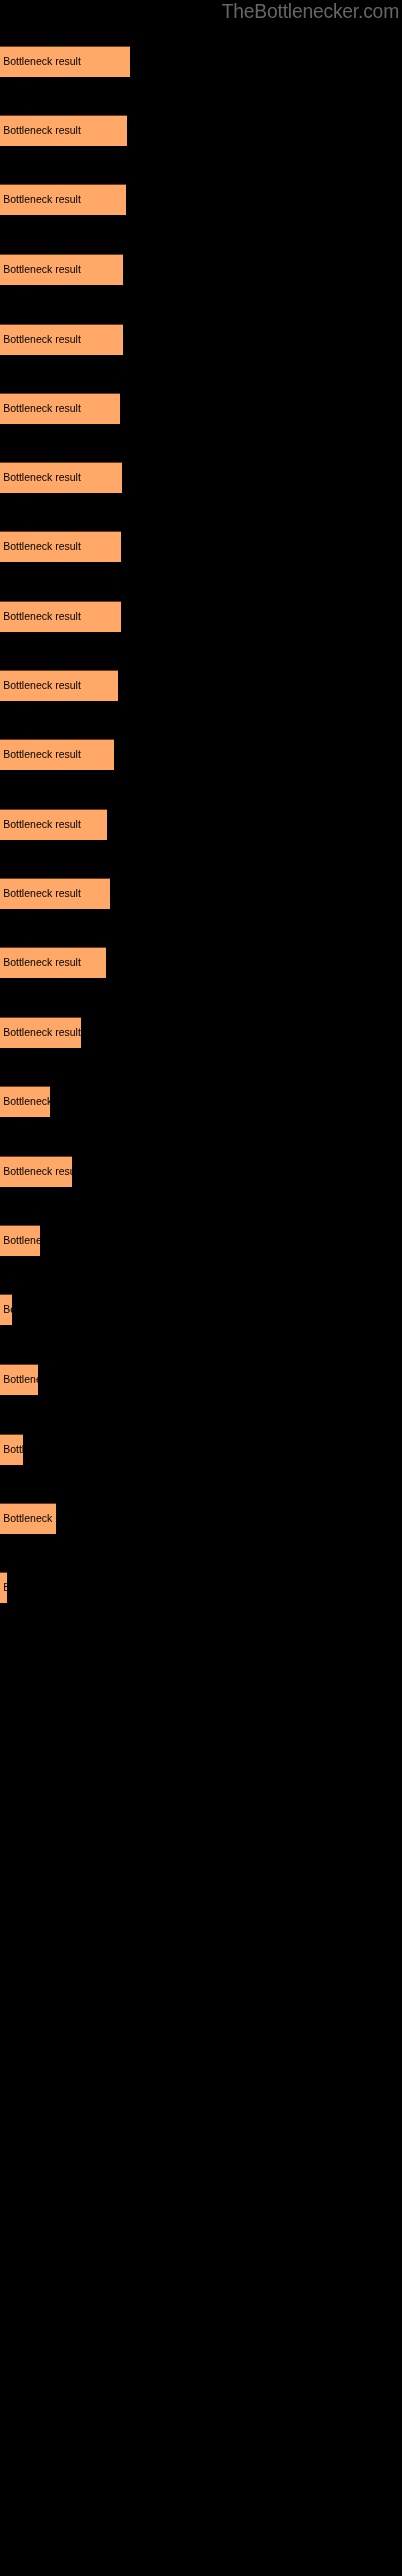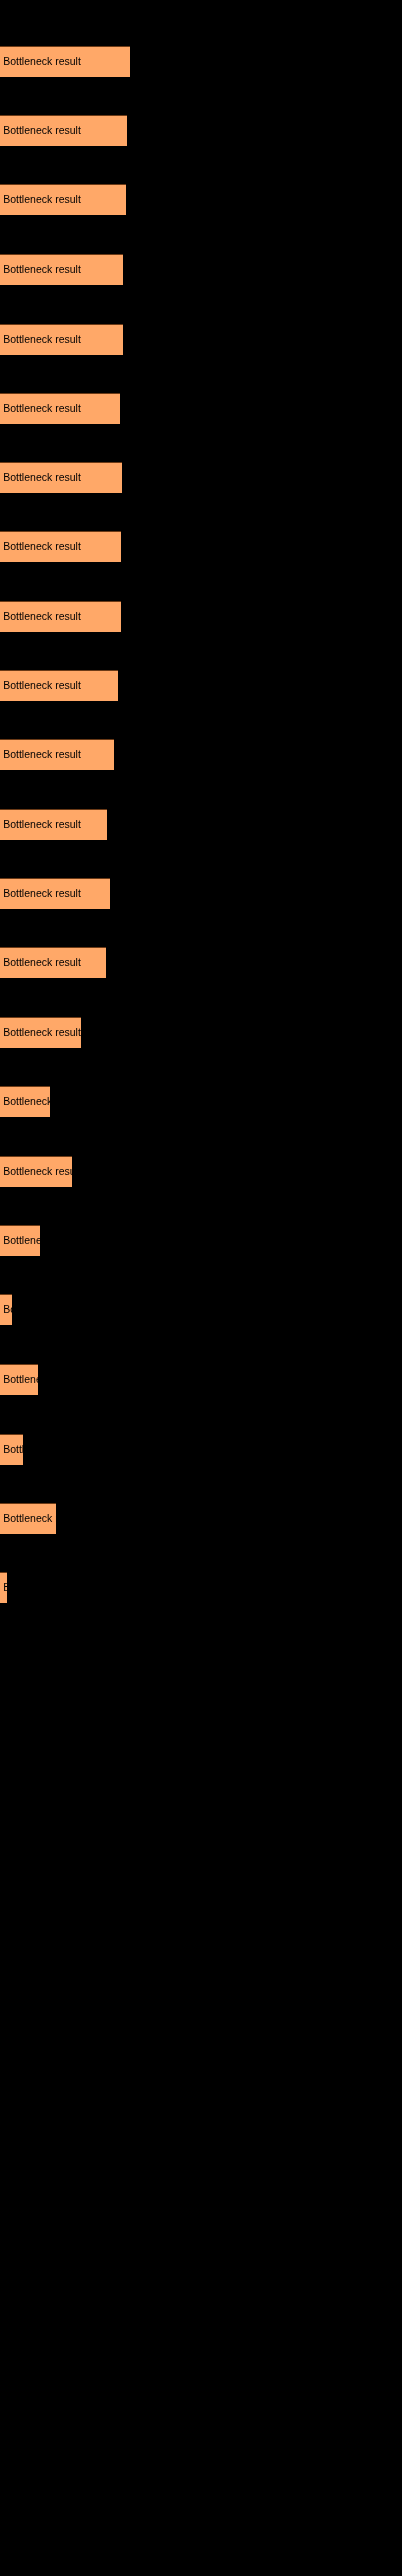--- a/index.html
+++ b/index.html
@@ -82,20 +82,21 @@
     top: 0;
     height: 31px;
     overflow: hidden;
   }
 </style>
 </head>
 <body>
 
 <div id="chart-root">
 
+  <div id="watermark-title">TheBottlenecker.com</div>
 
   <div id="bars-layer">
       <div class="bar-row" style="top: 46px; width: 130px;">
         <div class="bar-rect" style="background: rgb(255, 168, 104); border-top-color: rgb(107, 58, 22);"></div>
         <div class="bar-clip" style="width: 130px;">
           <div class="bar-label" style="color: rgb(0, 0, 0);">Bottleneck result</div>
         </div>
       </div>
       <div class="bar-row" style="top: 115px; width: 127px;">
         <div class="bar-rect" style="background: rgb(255, 168, 104); border-top-color: rgb(107, 58, 22);"></div>

